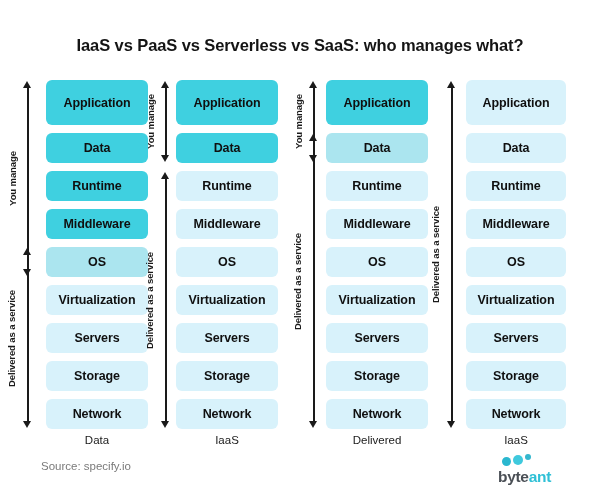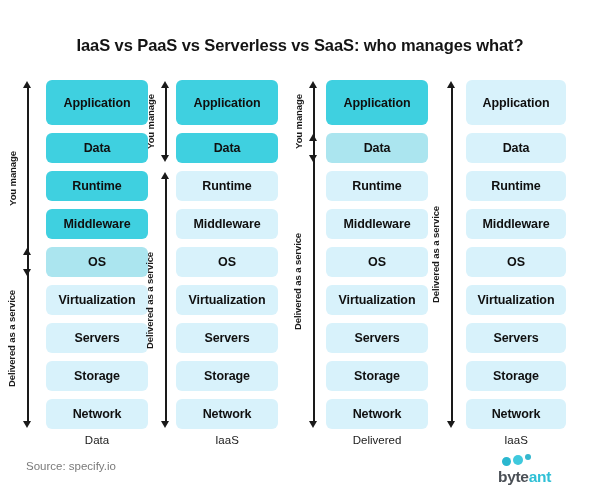--- a/index.html
+++ b/index.html
@@ -112,21 +112,21 @@
   .column-label {
     position: absolute;
     text-align: center;
     font-size: 11.5px;
     color: #1a1a1a;
     white-space: nowrap;
   }
 
   #source-note {
     position: absolute;
-    left: 26px;
+    left: 41px;
     top: 460px;
     font-size: 11.5px;
     color: #7a7a7a;
   }
 
   
   #logo {
     position: absolute;
     right: 36px;
     top: 455px;

